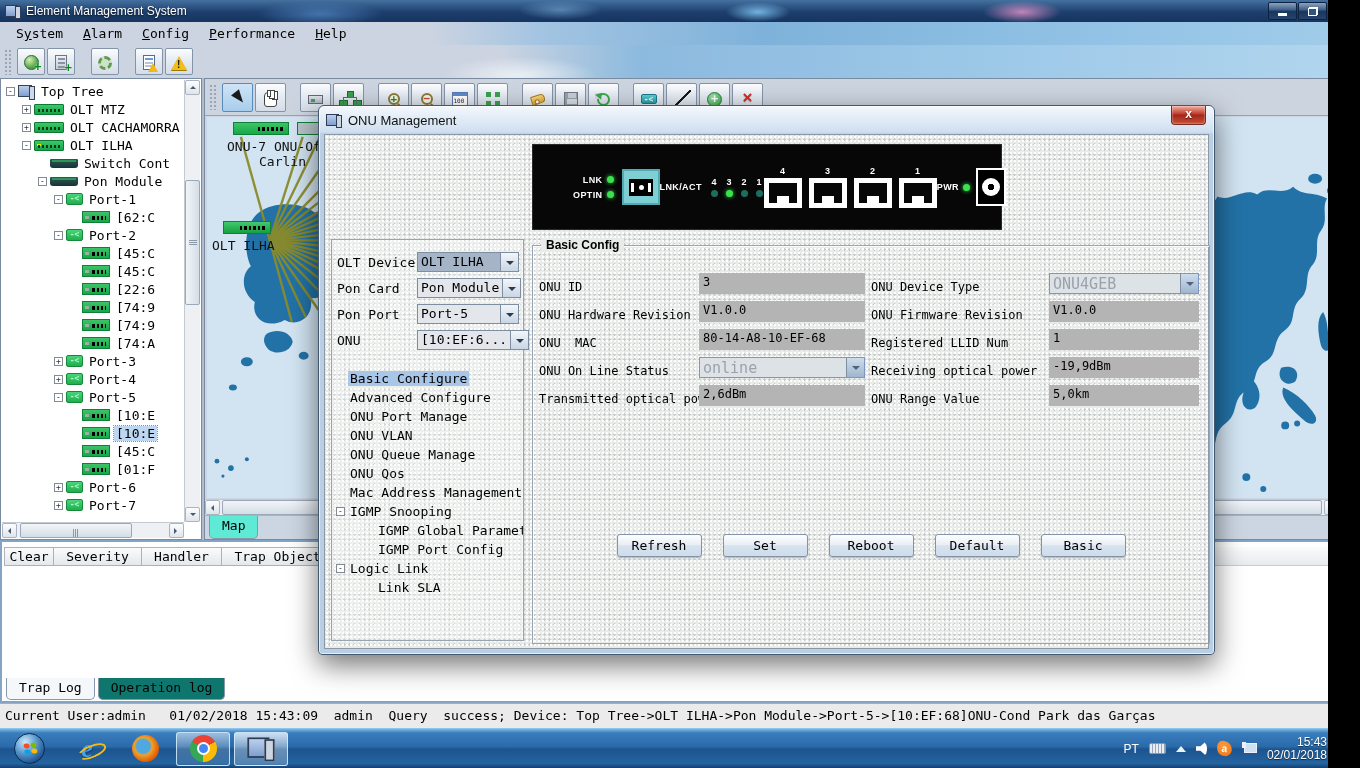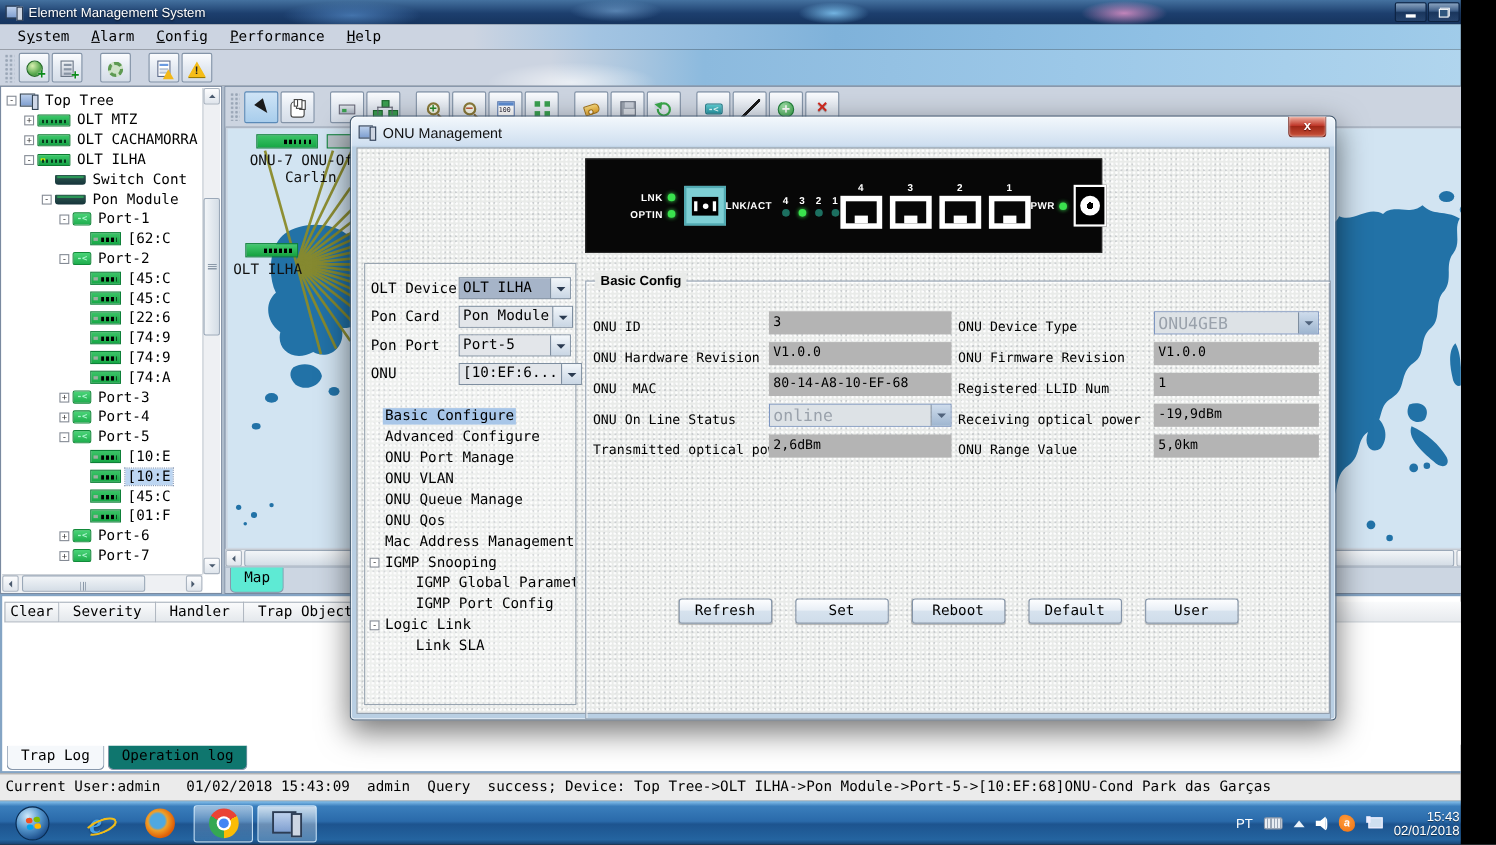--- a/index.html
+++ b/index.html
@@ -229,21 +229,21 @@
 .combo-btn::after{content:"";position:absolute;left:5px;top:8px;border:4px solid transparent;border-top-color:#2a3a50}
 #dlg-nav{margin-top:14px}
 .nav-row{height:19px;display:flex;align-items:center;white-space:nowrap;overflow:hidden}
 .nav-row .tgl{margin:0 3px 0 2px}
 .nav-ind0{padding-left:16px}
 .nav-ind1{padding-left:44px}
 .nav-tglrow{padding-left:2px}
 .nav-label{padding:0 2px}
 .nav-label.sel{background:#a8c6e8}
 
-#cfg-group{position:absolute;left:207px;top:120px;width:678px;height:399px;border:1px solid #96a4b4;box-shadow:inset 1px 1px 0 rgba(255,255,255,.9)}
+#cfg-group{position:absolute;left:207px;top:110px;width:678px;height:399px;border:1px solid #96a4b4;box-shadow:inset 1px 1px 0 rgba(255,255,255,.9)}
 #cfg-legend{position:absolute;left:8px;top:-8px;padding:0 5px;background:#e9ebe9;font:bold 12px "Liberation Sans",sans-serif}
 #cfg-rows{padding:20px 4px 0 6px}
 .cfg-row{display:flex;align-items:flex-end;height:28px}
 .cfg-label{font-size:12px;white-space:pre;overflow:hidden}
 .cfg-l1{width:160px;flex:0 0 160px}
 .cfg-l2{width:178px;flex:0 0 178px}
 .cfg-v1{width:166px;flex:0 0 166px;margin-right:6px}
 .cfg-v2{width:150px;flex:0 0 150px}
 .fieldbox{height:21px;background:var(--c-field_bg,#b4b4b4);padding:2px 4px;font-size:12px;overflow:hidden;white-space:nowrap}
 .combo-dis{display:flex;height:21px;border:1px solid #7e96c0}
@@ -820,19 +820,19 @@
               <div class="cfg-v2">
                 <div class="fieldbox">5,0km</div>
               </div>
             </div>
           </div>
         <div id="dlg-buttons">
             <button class="dlg-btn">Refresh</button>
             <button class="dlg-btn">Set</button>
             <button class="dlg-btn">Reboot</button>
             <button class="dlg-btn">Default</button>
-            <button class="dlg-btn">User</button>
+            <button class="dlg-btn">Basic</button>
           </div>
       </div>
     </div>
   </div>
 
 </div>
 
 </body></html>

